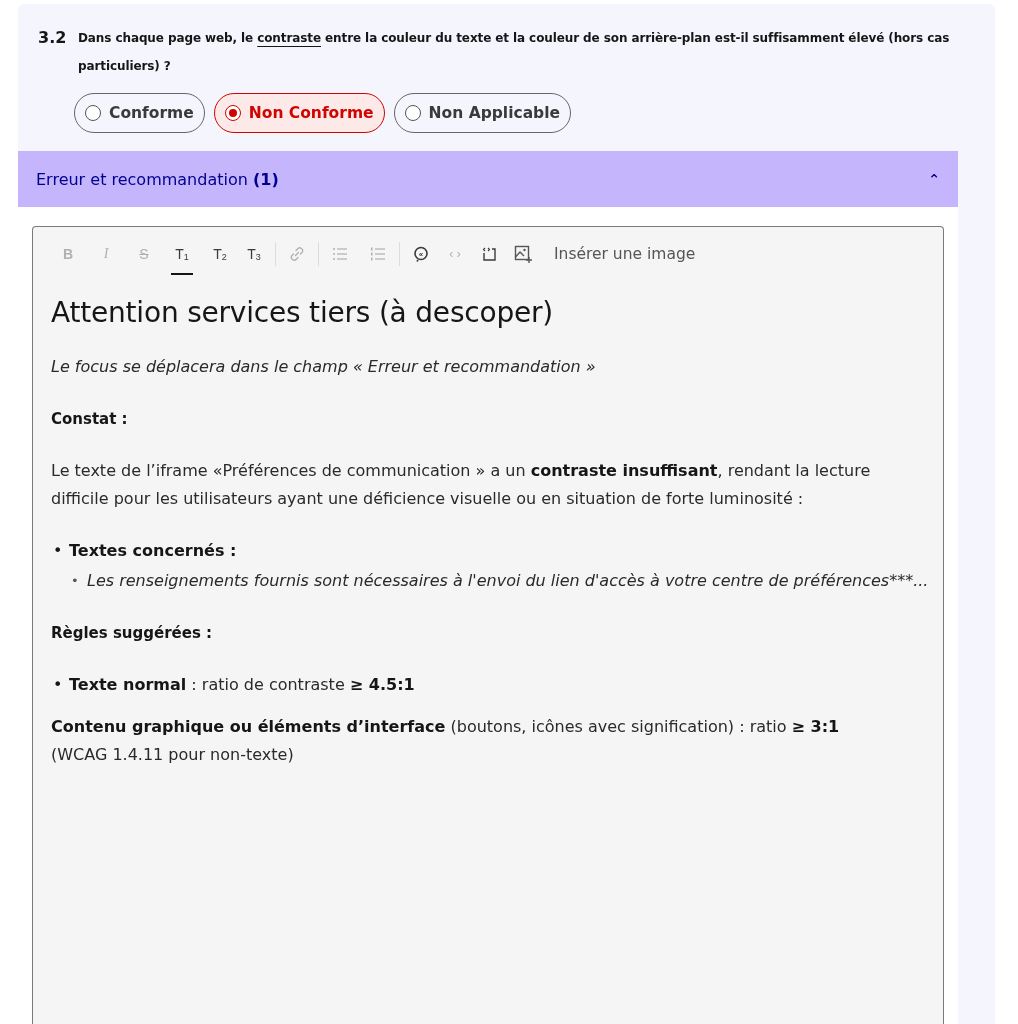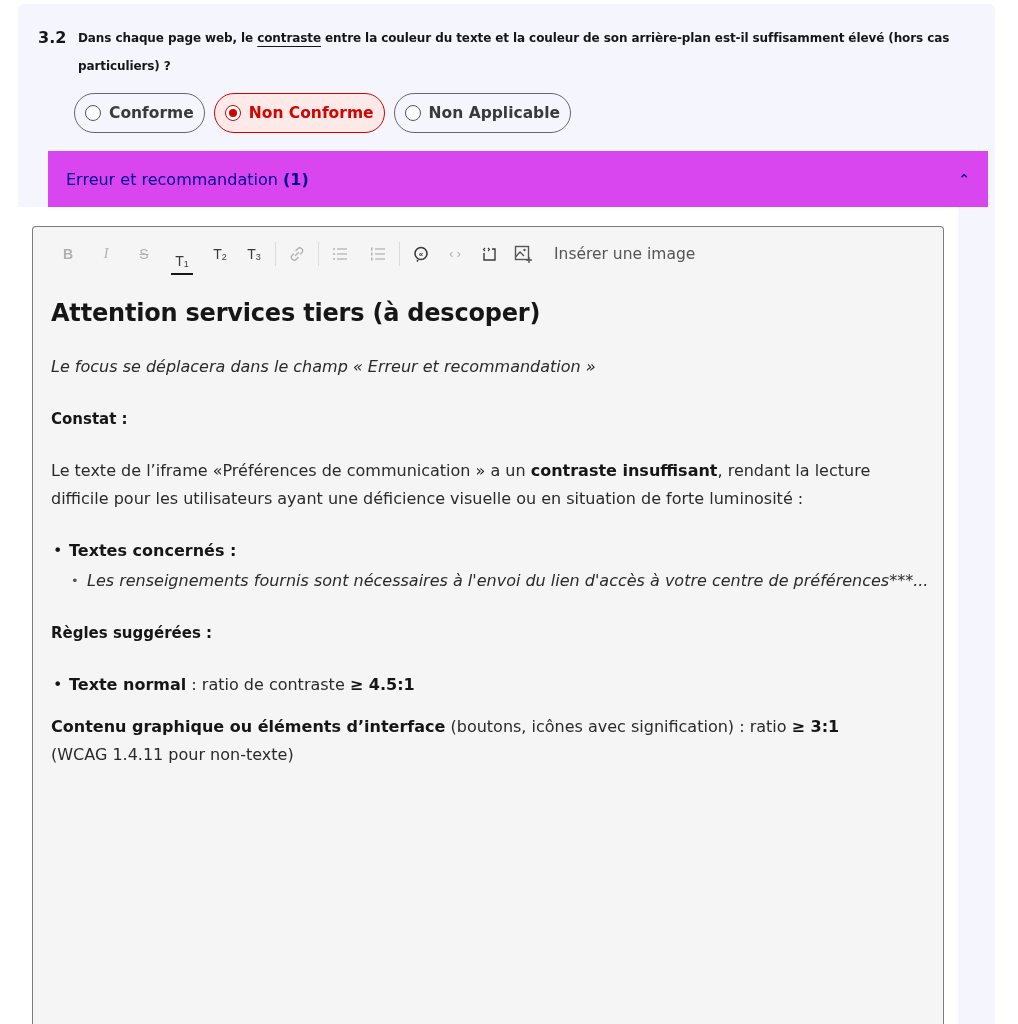--- a/index.html
+++ b/index.html
@@ -30,22 +30,22 @@
     }
     .radio.selected { border-color: #ce0500; background: #fee9e9; color: #ce0500; }
     .radio.selected .dot { border-color: #ce0500; }
     .radio.selected .dot::after {
       content: ""; position: absolute; left: 3px; top: 3px; width: 8px; height: 8px;
       border-radius: 50%; background: #ce0500;
     }
 
     .accordion-head {
       position: absolute; left: 18px; top: 151px; width: 940px; height: 56px;
-      background: #d946ef; display: flex; align-items: center; justify-content: space-between;
-      padding: 0 18px 0 18px; cursor: pointer; margin-left: 30px;
+      background: #c4b5fd; display: flex; align-items: center; justify-content: space-between;
+      padding: 0 18px 0 18px; cursor: pointer;
     }
     .accordion-title { color: #000091; font-size: 16px; }
     .accordion-title b { font-weight: bold; }
     .chevron { color: #000091; font-size: 14px; font-weight: bold; }
 
     .accordion-body {
       position: absolute; left: 18px; top: 207px; width: 940px; height: 830px;
       background: #ffffff;
     }
 
@@ -65,21 +65,21 @@
     }
     .tb-btn.dark { color: #3a3a3a; }
     .tb-btn.active::after {
       content: ""; position: absolute; left: 4px; right: 4px; bottom: -6px; height: 2px; background: #161616;
     }
     .tb-sep { width: 1px; height: 24px; background: #dcdcdc; margin: 0 6px 0 2px; }
     .tb-btn sub { font-size: 9px; vertical-align: -1px; }
     .tb-img { color: #555; font-size: 15.5px; display: flex; align-items: center; gap: 22px; cursor: pointer; margin-left: 6px; }
 
     .content { position: absolute; left: 18px; top: 70px; width: 880px; color: #2a2a2a; }
-    .h1 { font-size: 24px; font-weight: bold; color: #161616; line-height: 32px; margin-bottom: 24px; letter-spacing: -0.2px; }
+    .h1 { font-size: 28px; font-weight: normal; color: #161616; line-height: 32px; margin-bottom: 24px; letter-spacing: -0.2px; }
     .p { font-size: 16px; line-height: 28px; margin-bottom: 24px; }
     .p.it { font-style: italic; }
     .p b, li b { font-weight: bold; color: #161616; }
     .label { font-weight: bold; font-size: 15px; margin-bottom: 24px; line-height: 28px; color: #161616; }
     ul { list-style: none; }
     ul.l1 > li { position: relative; padding-left: 18px; font-size: 16px; line-height: 28px; margin-bottom: 10px; }
     ul.l1 > li::before { content: "•"; position: absolute; left: 2px; top: 0; color: #161616; }
     ul.l2 { margin-top: 2px; }
     ul.l2 > li { position: relative; padding-left: 18px; font-size: 16px; line-height: 28px; margin-bottom: 8px; }
     ul.l2 > li::before { content: "•"; position: absolute; left: 2px; top: 0; color: #555; font-size: 13px; }
@@ -121,21 +121,21 @@
   <div class="toolbar">
     <div class="tb-btn" style="font-weight:bold;">
         <span>B</span>
       </div>
     <div class="tb-btn" style="font-style:italic; font-family:'Liberation Serif', serif; margin-left:4px;">
         <span>I</span>
       </div>
     <div class="tb-btn" style="text-decoration:line-through; margin-left:4px;">
         <span>S</span>
       </div>
-    <div class="tb-btn dark active" style="margin-left:4px;align-items:flex-end;">
+    <div class="tb-btn dark active" style="margin-left:4px;">
         <span><span>T</span><sub>1</sub></span>
       </div>
     <div class="tb-btn dark" style="margin-left:4px;">
         <span><span>T</span><sub>2</sub></span>
       </div>
     <div class="tb-btn dark">
         <span><span>T</span><sub>3</sub></span>
       </div>
     <div class="tb-sep"></div>
     <div class="tb-btn">

